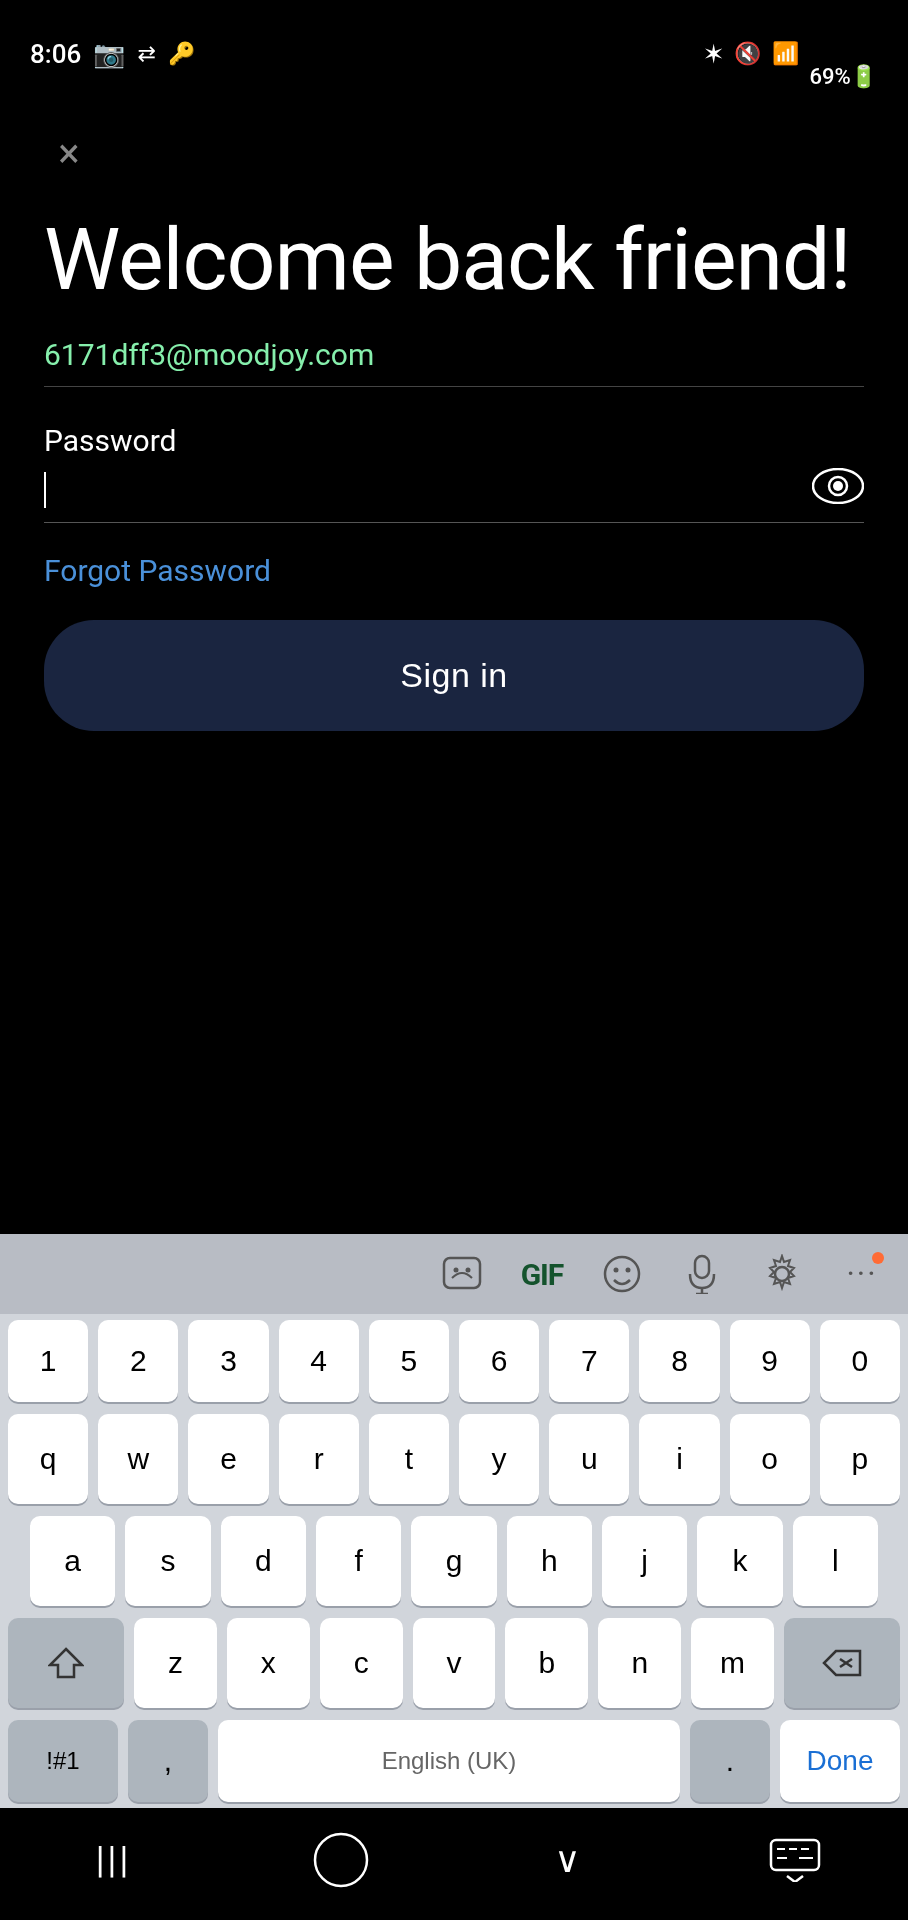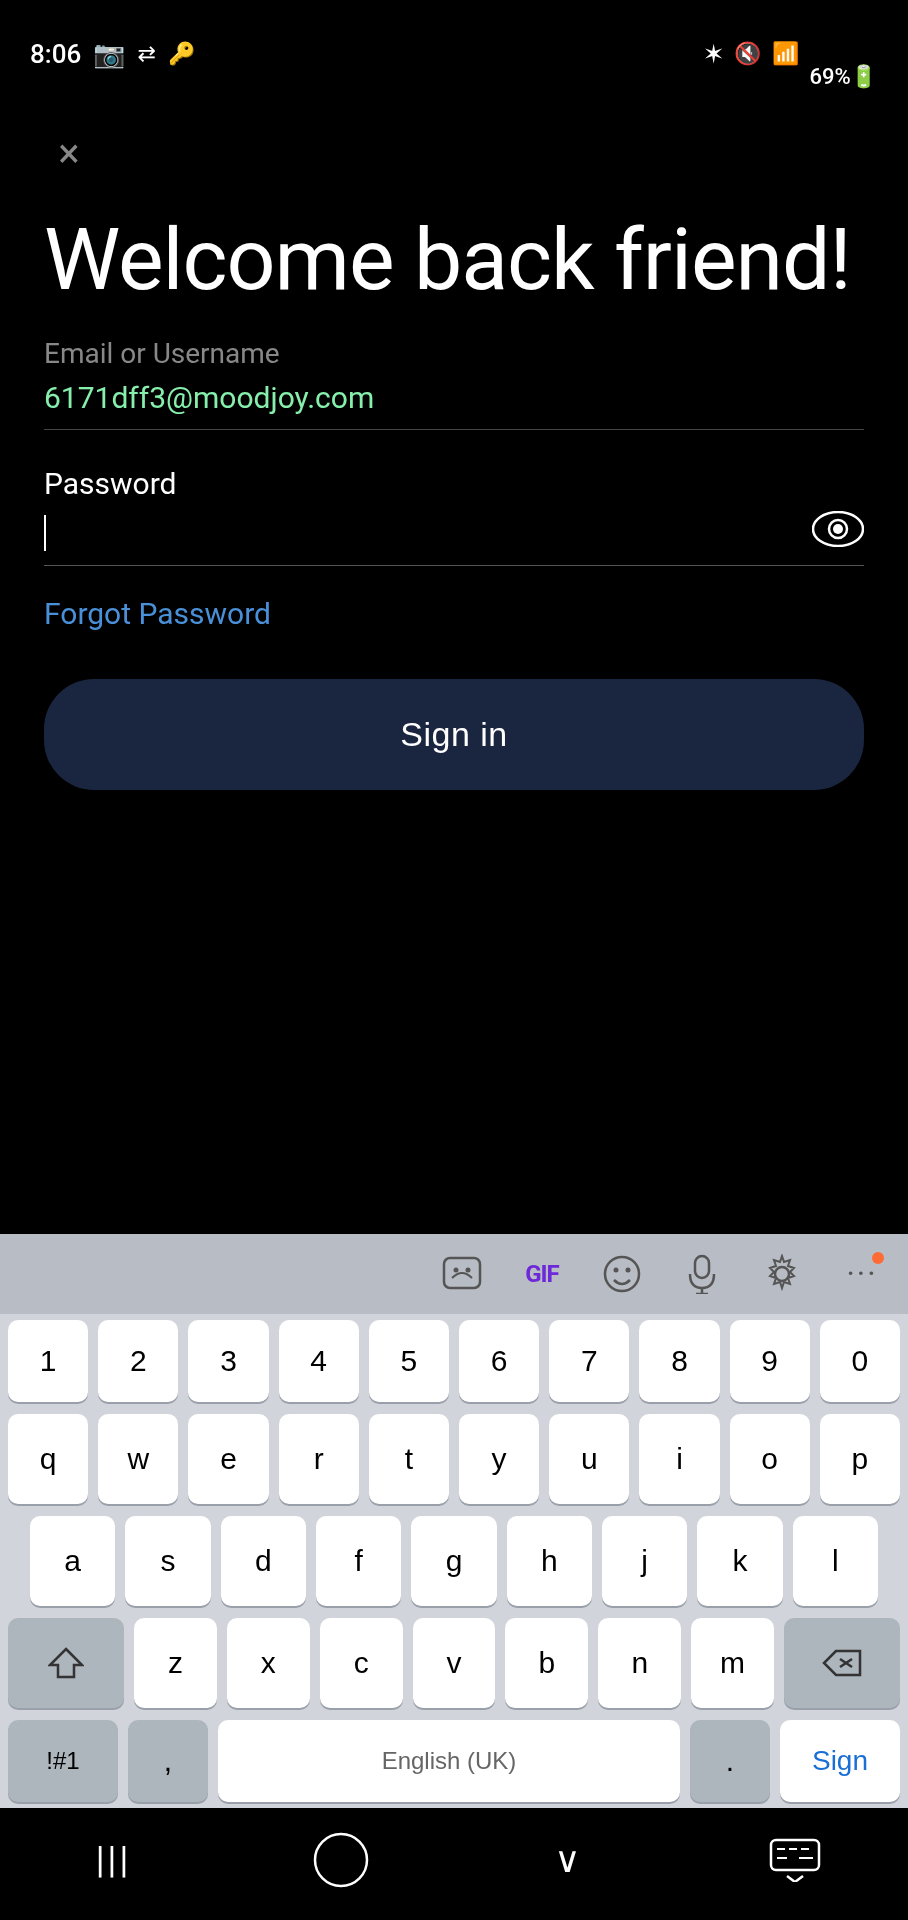--- a/index.html
+++ b/index.html
@@ -106,21 +106,21 @@
       right: 0;
       color: #fff;
       font-size: 38px;
       cursor: pointer;
     }
 
     .forgot-password {
       color: #4a90d9;
       font-size: 30px;
       cursor: pointer;
-      margin-bottom: 48px;
+      margin-bottom: 32px;
       display: inline-block;
     }
 
     .sign-in-btn {
       width: 100%;
       background: #1a2540;
       color: #fff;
       font-size: 34px;
       font-weight: 500;
       border: none;
@@ -307,21 +307,20 @@
 
   
   <div class="close-btn">
     <span>×</span>
   </div>
 
   
   <div class="welcome-title">Welcome back friend!</div>
 
   
-  <div class="field-label">Email or Username</div>
   <div class="field-value">6171dff3@moodjoy.com</div>
 
   
   <div class="password-section">
     <div class="password-label">Password</div>
     <div class="password-field-wrapper">
       <span class="password-cursor"></span>
       <span class="eye-icon">
         <svg class="eye-svg" viewBox="0 0 52 36" fill="none" xmlns="http://www.w3.org/2000/svg">
           <ellipse cx="26" cy="18" rx="25" ry="17" stroke="white" stroke-width="2.5"></ellipse>
@@ -344,21 +343,21 @@
 
   <div class="keyboard-toolbar">
     <div class="toolbar-icon">
       <svg width="40" height="36" viewBox="0 0 40 36" fill="none">
           <rect x="2" y="2" width="36" height="30" rx="6" stroke="#555" stroke-width="2.5"></rect>
           <path d="M10 22 Q20 12 30 22" stroke="#555" stroke-width="2" fill="none"></path>
           <circle cx="14" cy="14" r="2.5" fill="#555"></circle>
           <circle cx="26" cy="14" r="2.5" fill="#555"></circle>
         </svg>
     </div>
-    <div class="toolbar-icon" style="font-size:24px;font-weight:700;color:#6d28d9;letter-spacing:-1px;">GIF</div>
+    <div class="toolbar-icon" style="font-size:30px;font-weight:700;color:#14532d;letter-spacing:-1px;">GIF</div>
     <div class="toolbar-icon">
       <svg width="40" height="40" viewBox="0 0 40 40" fill="none">
           <circle cx="20" cy="20" r="17" stroke="#555" stroke-width="2.5"></circle>
           <circle cx="14" cy="16" r="2.5" fill="#555"></circle>
           <circle cx="26" cy="16" r="2.5" fill="#555"></circle>
           <path d="M12 26 Q20 34 28 26" stroke="#555" stroke-width="2.5" fill="none"></path>
         </svg>
     </div>
     <div class="toolbar-icon">
       <svg width="32" height="40" viewBox="0 0 32 40" fill="none">
@@ -438,21 +437,21 @@
           <line x1="32" y1="12" x2="20" y2="20" stroke="#333" stroke-width="2.5"></line>
         </svg>
     </div>
   </div>
 
   <div class="kb-row">
     <div class="kb-key symbols-key special">!#1</div>
     <div class="kb-key comma-key special">,</div>
     <div class="kb-key space-key">English (UK)</div>
     <div class="kb-key period-key special">.</div>
-    <div class="kb-key done-key">Sign</div>
+    <div class="kb-key done-key">Done</div>
   </div>
 
   <div class="bottom-nav">
     <div class="bottom-nav-btn" style="font-size:36px;letter-spacing:3px;">|||</div>
     <div class="bottom-nav-btn">
       <svg width="60" height="60" viewBox="0 0 60 60" fill="none">
           <circle cx="30" cy="30" r="26" stroke="white" stroke-width="2.5"></circle>
         </svg>
     </div>
     <div class="bottom-nav-btn" style="font-size:36px;">∨</div>

